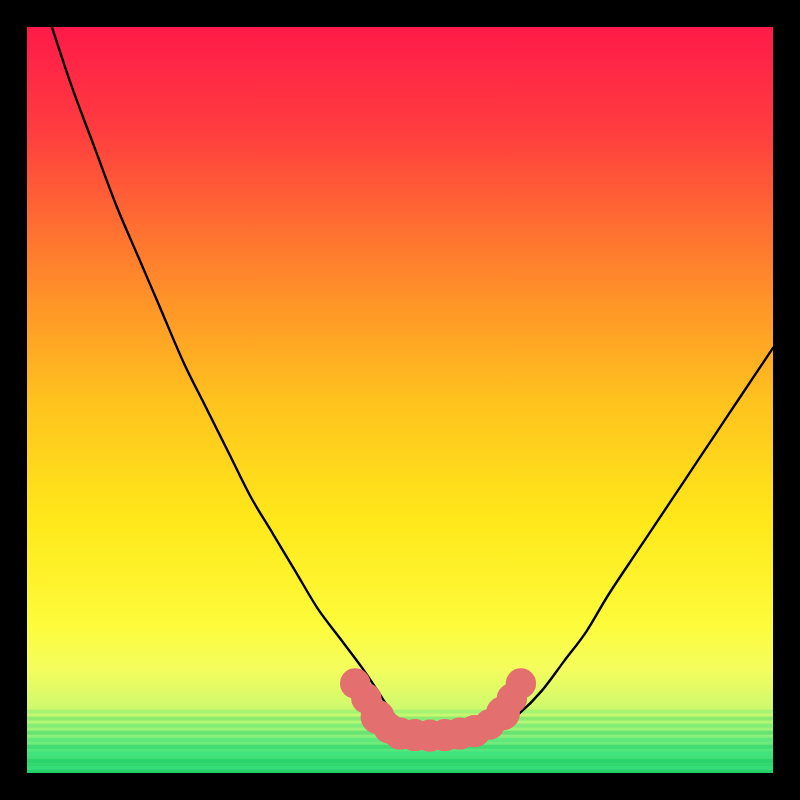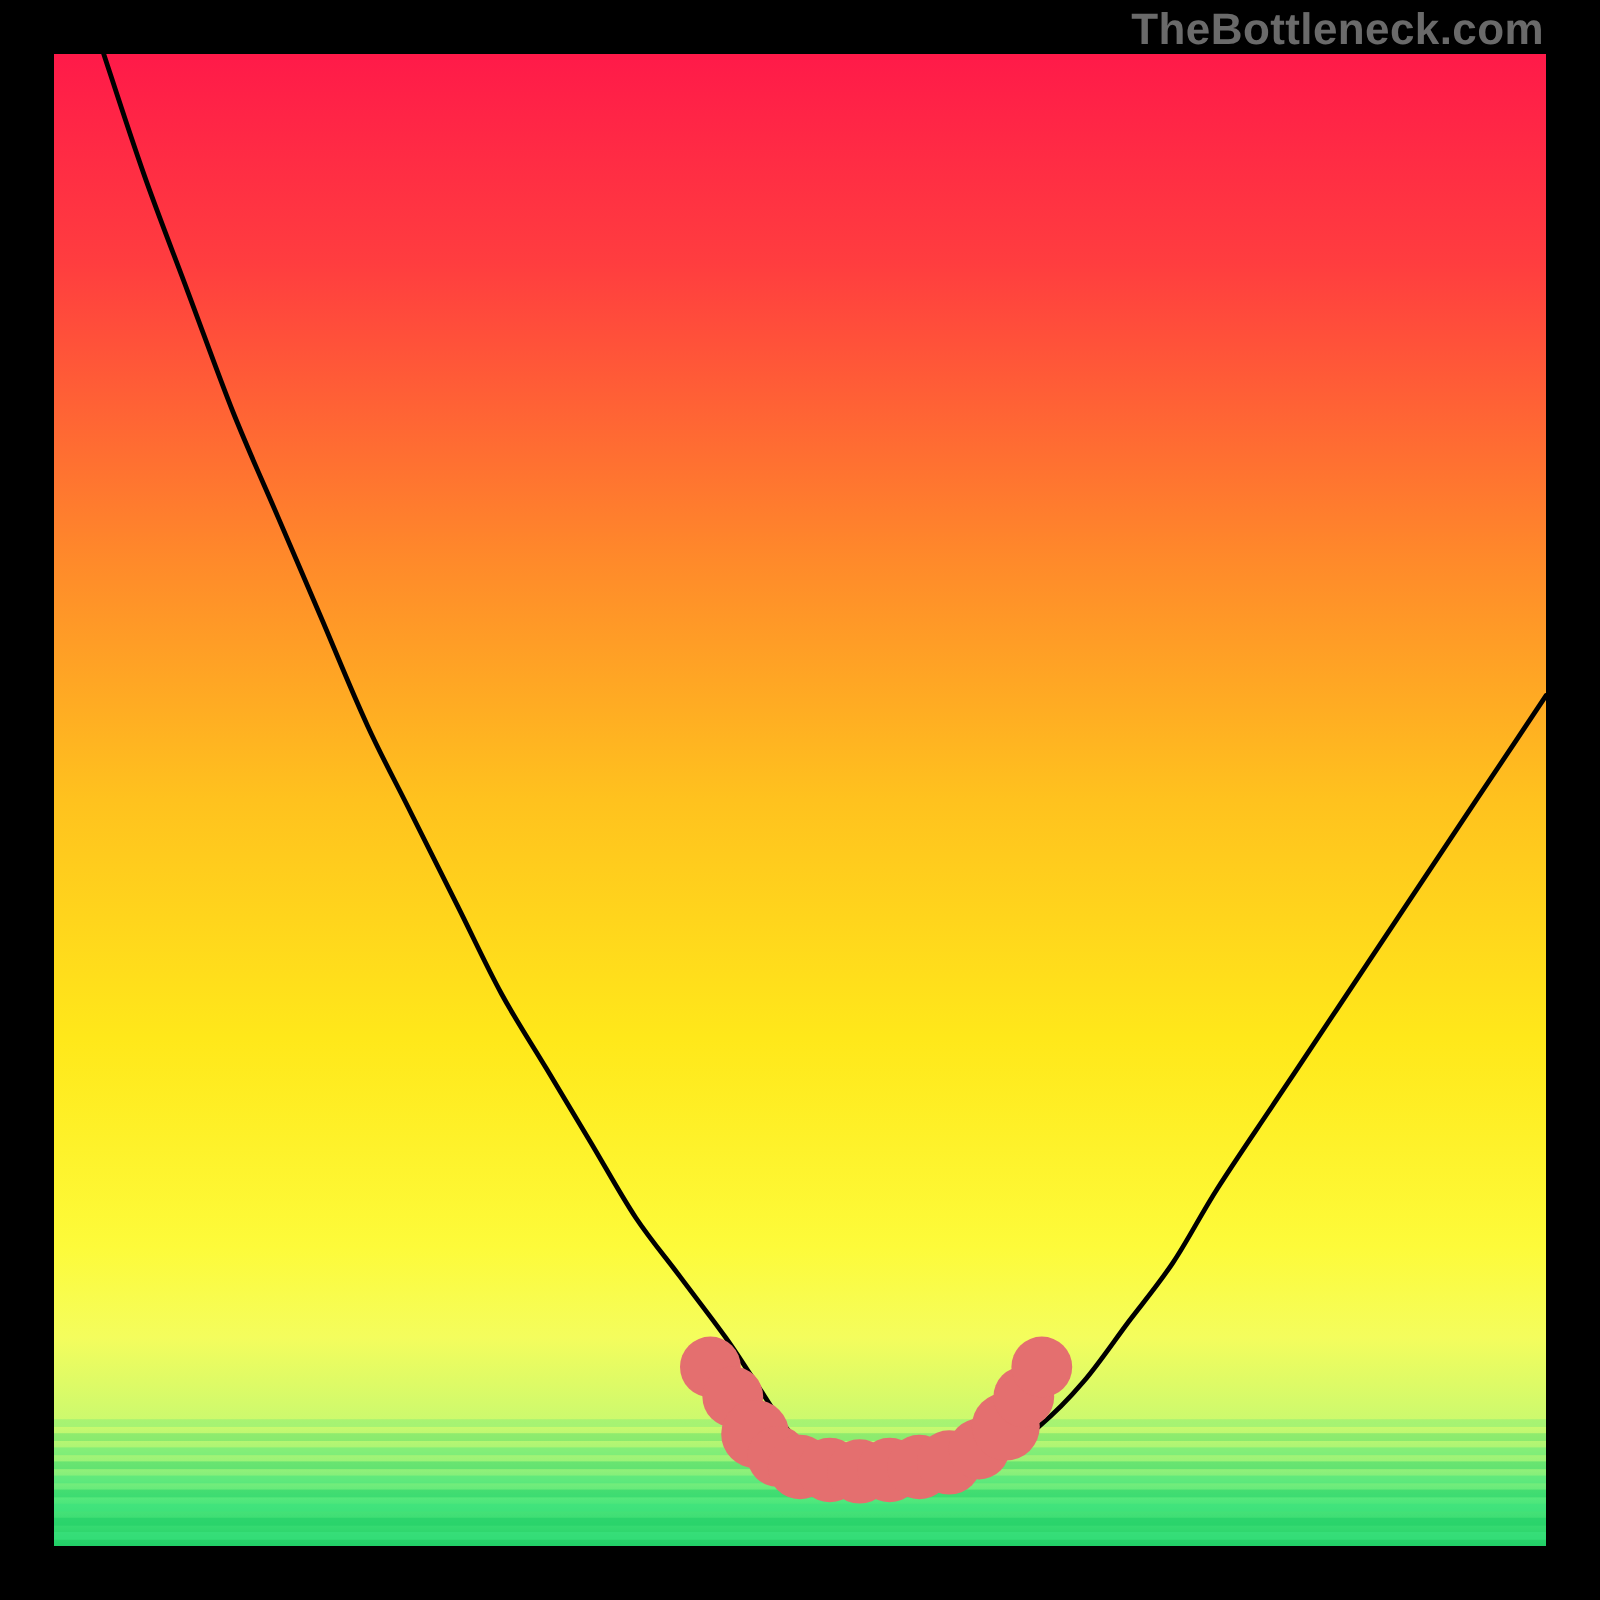--- a/index.html
+++ b/index.html
@@ -82,14 +82,13 @@
           <circle cx="417.8" cy="708.0" r="16.1" fill="#e46f6f" stroke="#cf5a5a" stroke-width="0"></circle>
           <circle cx="432.7" cy="706.5" r="16.1" fill="#e46f6f" stroke="#cf5a5a" stroke-width="0"></circle>
           <circle cx="447.6" cy="704.2" r="16.1" fill="#e46f6f" stroke="#cf5a5a" stroke-width="0"></circle>
           <circle cx="462.5" cy="697.5" r="15.2" fill="#e46f6f" stroke="#cf5a5a" stroke-width="0"></circle>
           <circle cx="475.9" cy="686.3" r="17.0" fill="#e46f6f" stroke="#cf5a5a" stroke-width="0"></circle>
           <circle cx="484.9" cy="671.4" r="15.2" fill="#e46f6f" stroke="#cf5a5a" stroke-width="0"></circle>
           <circle cx="493.9" cy="656.5" r="15.2" fill="#e46f6f" stroke="#cf5a5a" stroke-width="0"></circle>
         </g>
     </svg>
   </div>
-  <div class="watermark">TheBottleneck.com</div>
 </div>
 
 </body></html>

